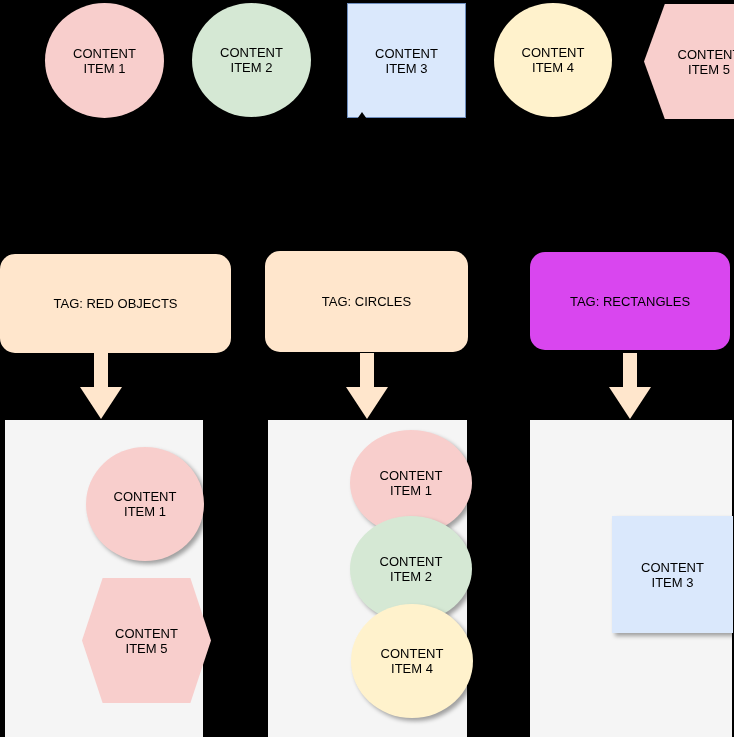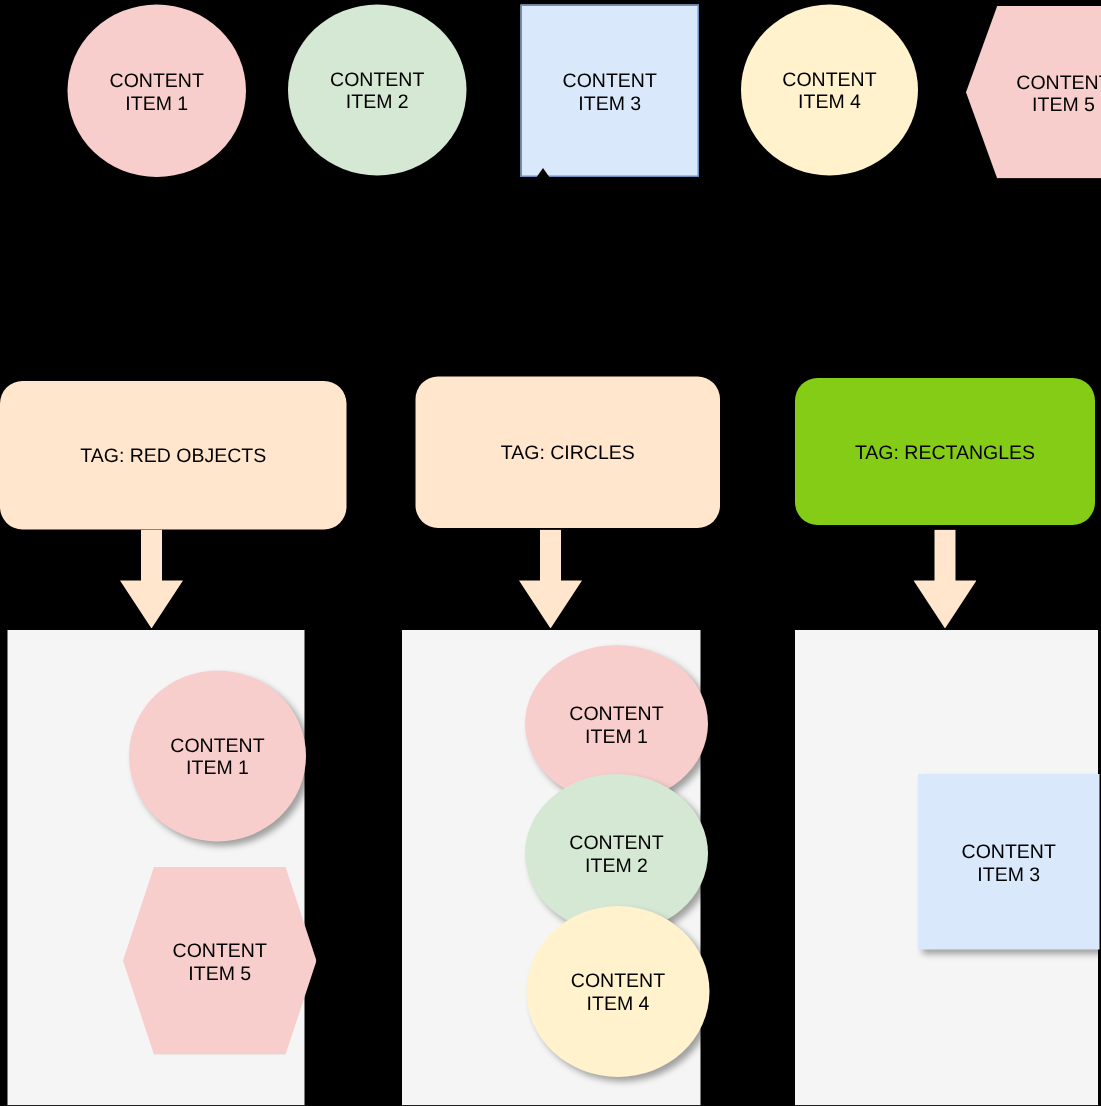--- a/index.html
+++ b/index.html
@@ -108,24 +108,24 @@
   </div>
 
   <div id="notch-sq" class="notch-up"></div>
   <div id="notch1" class="notch-down"></div>
   <div id="notch2" class="notch-down"></div>
   <div id="notch3" class="notch-down"></div>
 
   <div id="tag1" class="tag" style="background-color: rgb(255, 230, 204);">
     <span>TAG: RED OBJECTS</span>
   </div>
-  <div id="tag2" class="tag" style="background-color: rgb(255, 230, 204); margin-left: 12px;">
+  <div id="tag2" class="tag" style="background-color: rgb(255, 230, 204);">
     <span>TAG: CIRCLES</span>
   </div>
-  <div id="tag3" class="tag" style="background-color: #84cc16;">
+  <div id="tag3" class="tag" style="background-color: #d946ef;">
     <span>TAG: RECTANGLES</span>
   </div>
 
   <div id="arrow1" class="block-arrow" style="background-color: rgb(255, 230, 204);"></div>
   <div id="arrow2" class="block-arrow" style="background-color: rgb(255, 230, 204);"></div>
   <div id="arrow3" class="block-arrow" style="background-color: rgb(255, 230, 204);"></div>
 
   <div id="cont1" class="container-box" style="background-color: rgb(245, 245, 245);"></div>
   <div id="cont2" class="container-box" style="background-color: rgb(245, 245, 245);"></div>
   <div id="cont3" class="container-box" style="background-color: rgb(245, 245, 245);"></div>

